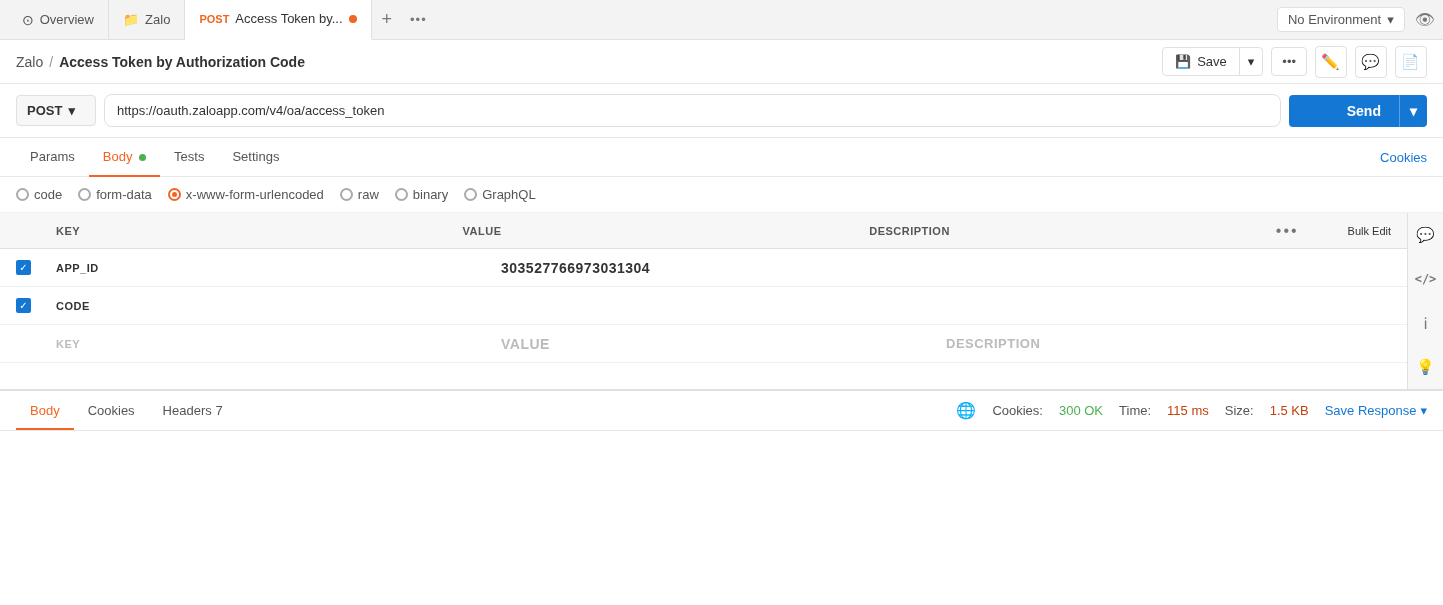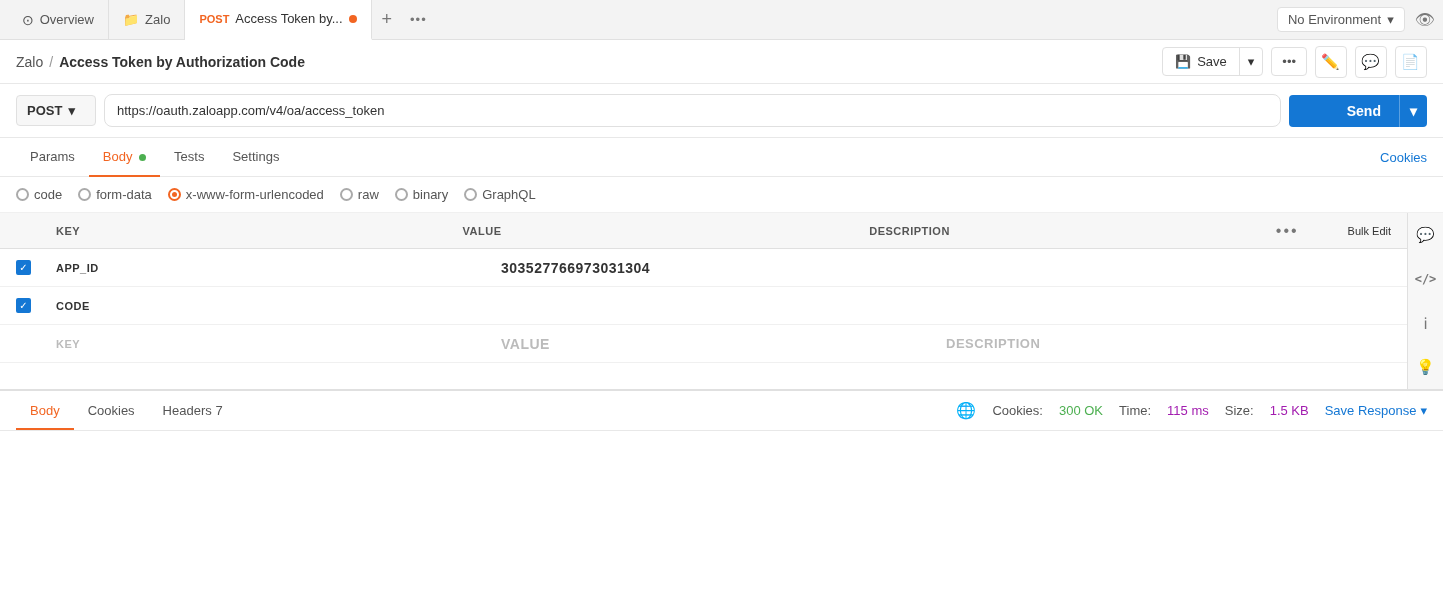--- a/index.html
+++ b/index.html
@@ -121,21 +121,21 @@
     .bottom-tabs-row {
       display: flex; align-items: center; padding: 0 16px; border-bottom: 1px solid #e8e8e8; height: 40px;
     }
     .bottom-tab {
       padding: 10px 14px; cursor: pointer; font-size: 13px; color: #555; border-bottom: 2px solid transparent; margin-bottom: -1px;
     }
     .bottom-tab.active { color: #f26522; border-bottom-color: #f26522; }
     .bottom-spacer { flex: 1; }
     .status-bar { display: flex; align-items: center; gap: 16px; font-size: 13px; }
     .status-ok { color: #4CAF50; font-weight: 500; }
-    .status-val { color: #a21caf; }
+    .status-val { color: #c2410c; }
     .save-response { color: #1477d4; cursor: pointer; font-weight: 500; display: flex; align-items: center; gap: 4px; }
 
     .dot-three { letter-spacing: 2px; font-size: 16px; color: #777; }
   </style>
 </head>
 <body>
 
 <div class="tab-bar">
   <div class="tab-item">
     <span style="font-size:14px;">⊙</span>

